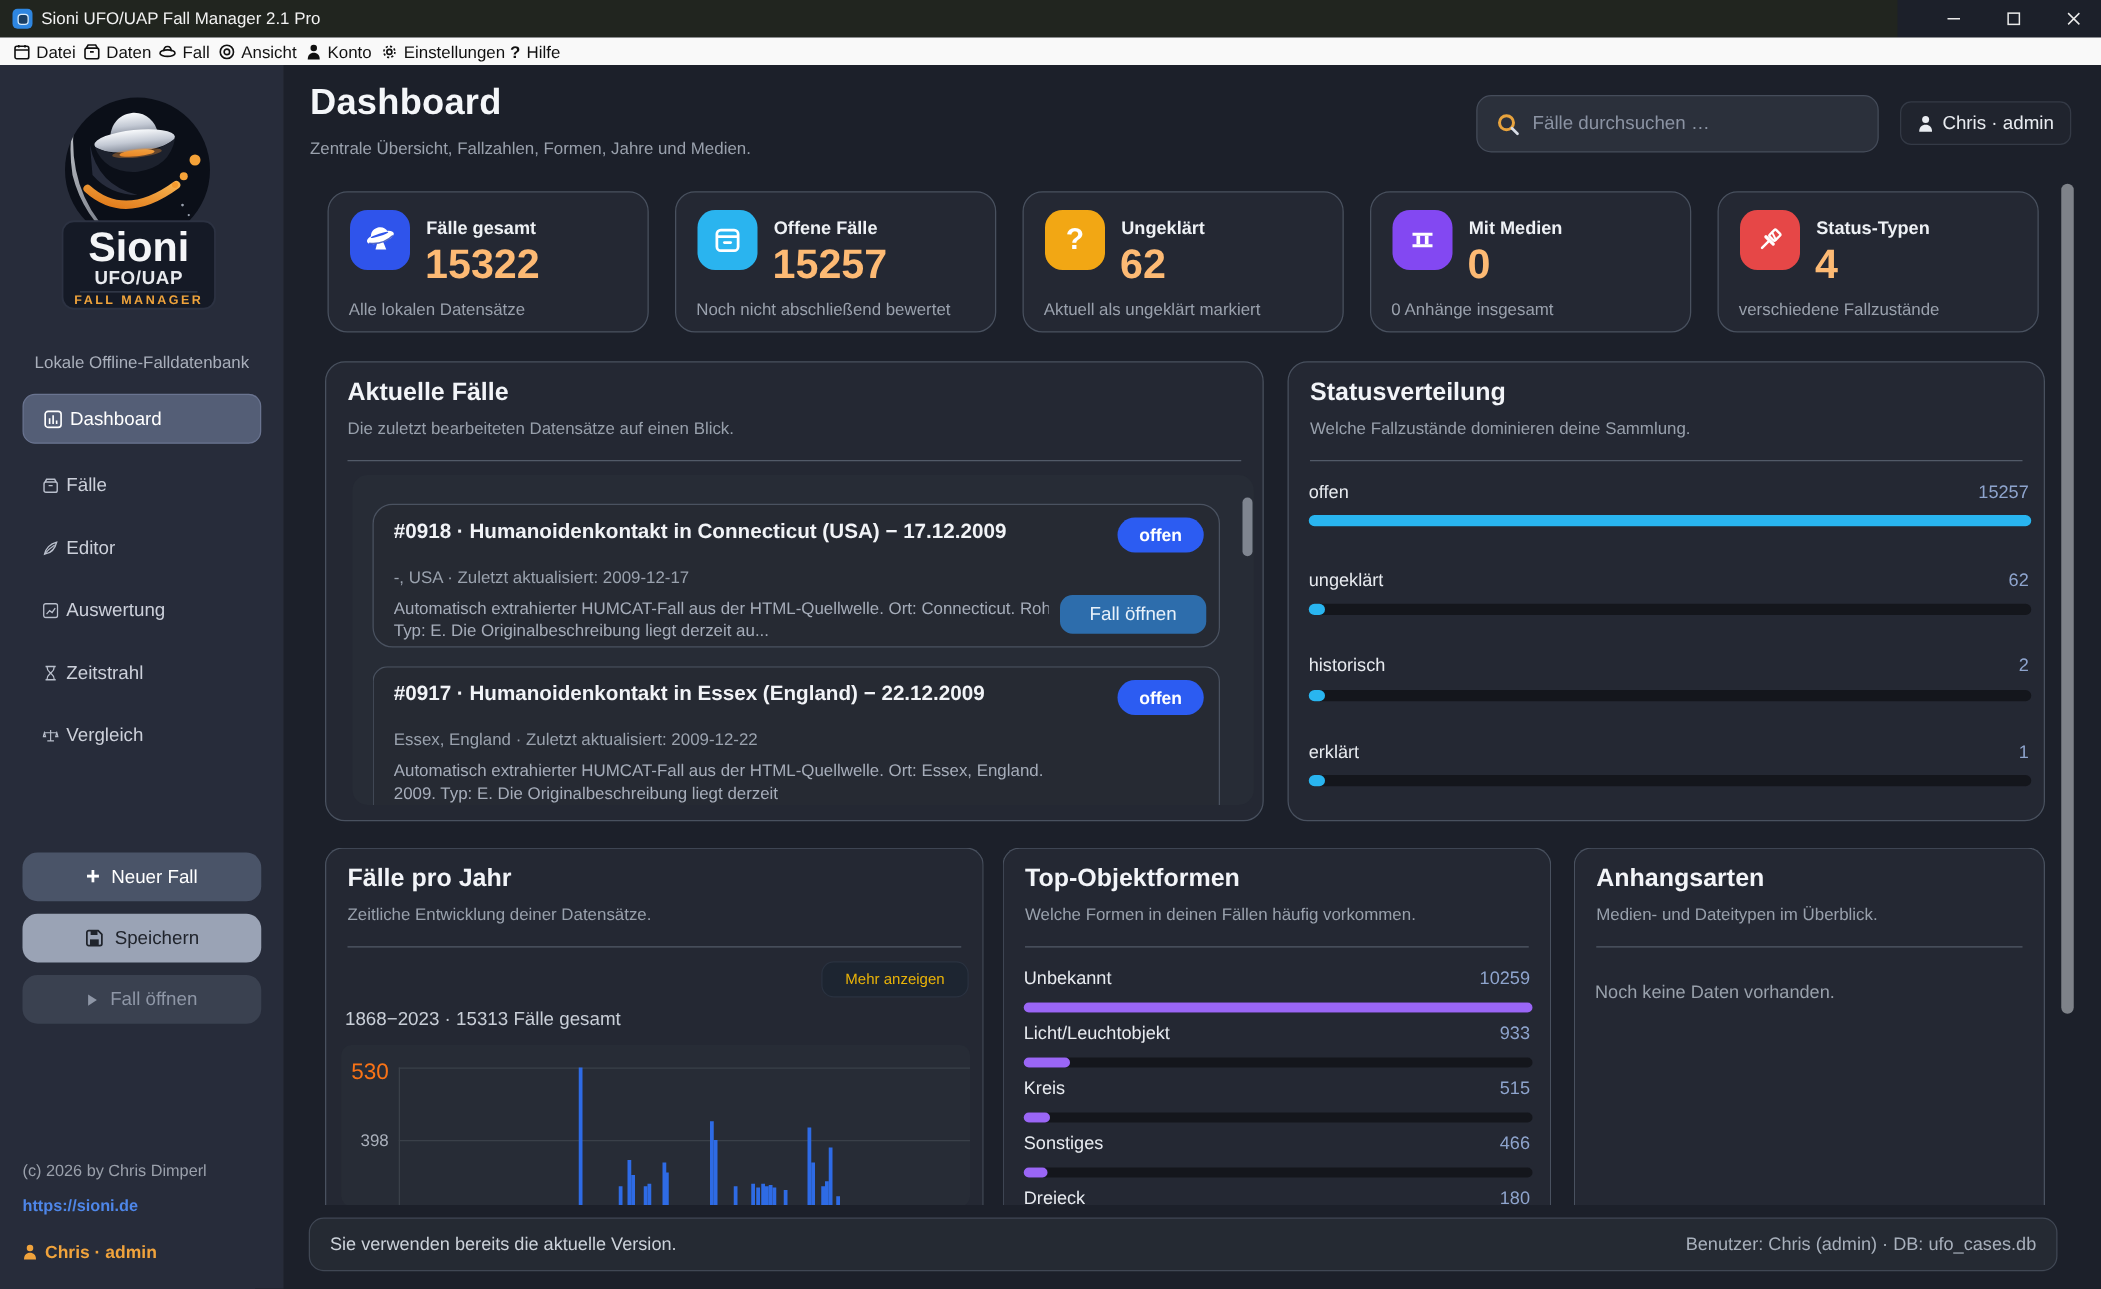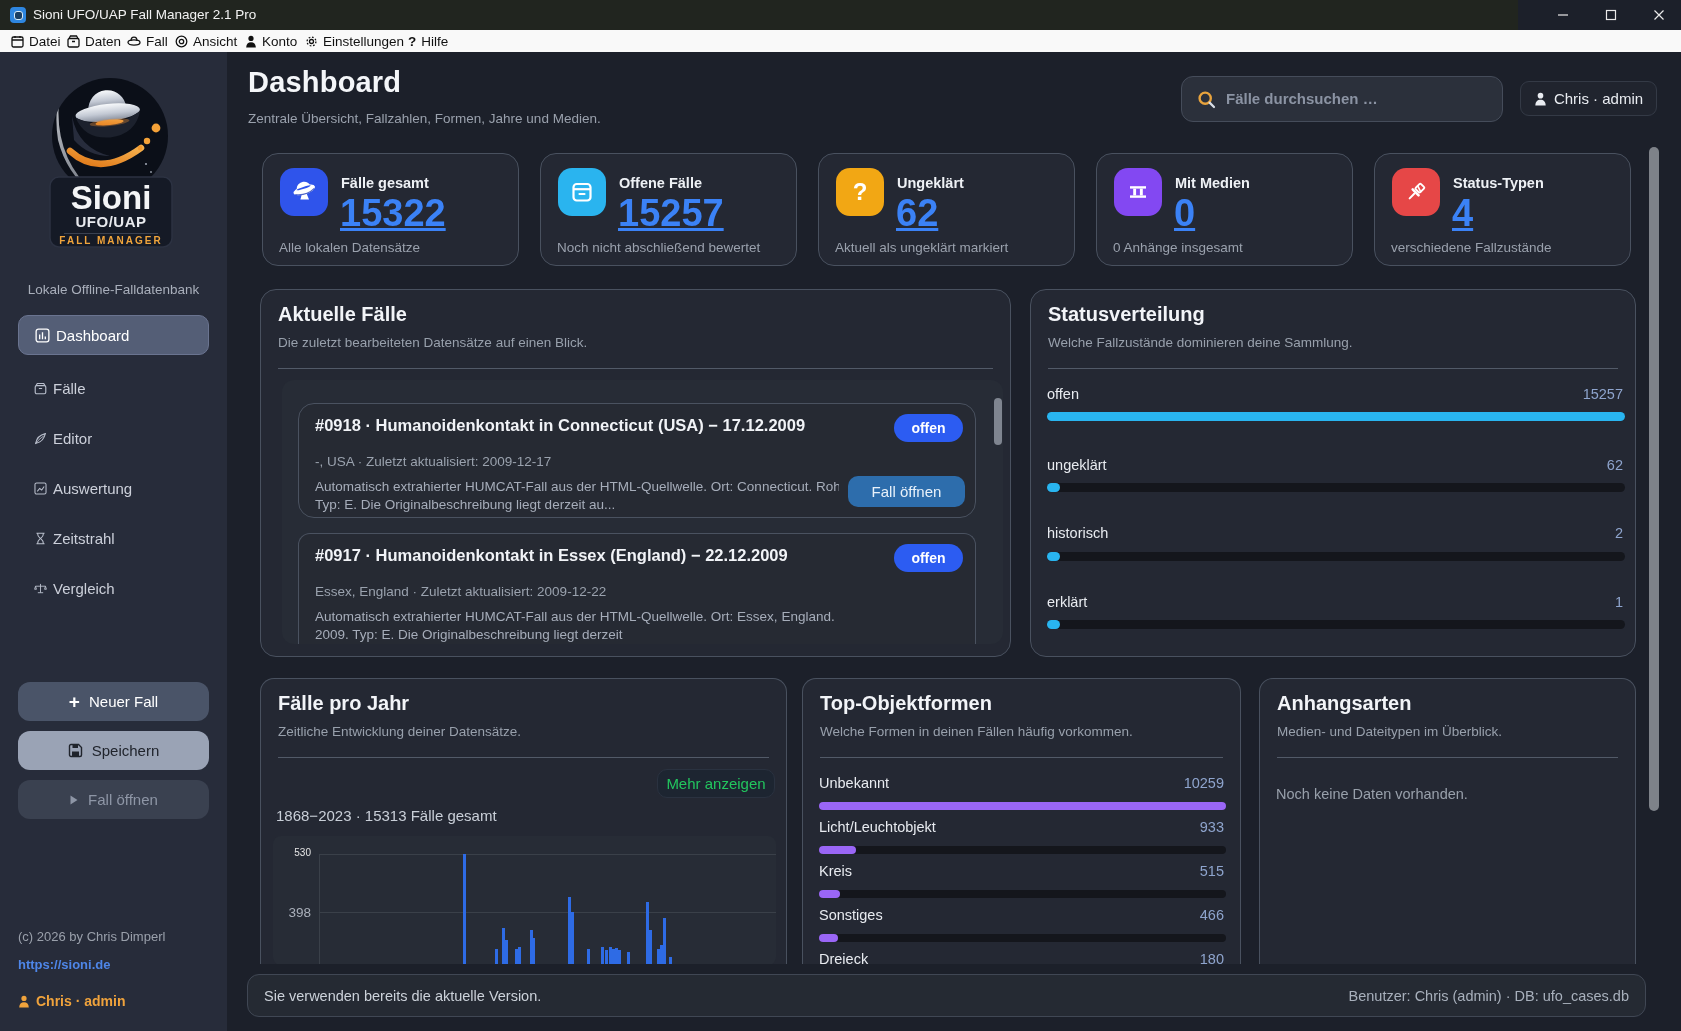--- a/index.html
+++ b/index.html
@@ -35,30 +35,30 @@
   #btn-sp  { top:679px; background:#9aa3b5; color:#20242c; }
   #btn-fo  { top:728px; background:#3a4150; color:#8e96a6; }
   .sfoot { position:absolute; left:18px; font-size:13px; color:#9aa0ab; }
 
   
   #main { position:absolute; left:227px; top:52px; width:1454px; height:979px; background:#1c202a; }
   h1.dash { position:absolute; left:21px; top:14px; color:#f4f6f9; font-size:29px; font-weight:bold; letter-spacing:0.2px; }
   .dashsub { position:absolute; left:21px; top:59px; color:#9aa1ad; font-size:13.5px; }
   #search { position:absolute; left:954px; top:24px; width:322px; height:46px; background:#2b303b;
       border:1px solid #454c5a; border-radius:12px; }
-  #search .ph { position:absolute; left:44px; top:13px; color:#8b93a3; font-size:15px;font-weight:bold; }
+  #search .ph { position:absolute; left:44px; top:13px; color:#8b93a3; font-size:15px; }
   #chip { position:absolute; left:1293px; top:29px; width:137px; height:35px; background:#20242e;
       border:1px solid #343a46; border-radius:9px; display:flex; align-items:center; justify-content:center;
       gap:7px; color:#e9ecf1; font-size:15px; }
 
   .card { position:absolute; background:#242833; border:1px solid #49515f; border-radius:16px; }
   .scard .icon { position:absolute; left:17px; top:14px; width:48px; height:48px; border-radius:14px;
       display:flex; align-items:center; justify-content:center; }
   .scard .t { position:absolute; left:78px; top:21px; font-size:14.5px; font-weight:bold; color:#eef1f5; }
-  .scard .v { position:absolute; left:77px; top:38px; font-size:38px; font-weight:bold; color:#3b82f6;text-decoration:underline; }
+  .scard .v { position:absolute; left:77px; top:38px; font-size:33px; font-weight:bold; color:#fdba74; }
   .scard .d { position:absolute; left:16px; top:86px; font-size:13.5px; color:#9aa1ad; }
 
   .panel h2 { position:absolute; left:17px; top:13px; font-size:20px; font-weight:bold; color:#f2f4f8; }
   .panel .sub { position:absolute; left:17px; top:45px; font-size:13.5px; color:#98a0ac; }
   .panel .div { position:absolute; left:17px; right:17px; top:78px; height:1px; background:#525a68; }
 
   .srow-label { position:absolute; font-size:14.5px; color:#e8ebf0; }
   .srow-val { position:absolute; font-size:14.5px; color:#8ea4cd; text-align:right; }
   .panel .srow-val { }
   .bar { position:absolute; height:9px; border-radius:5px; background:#14161c; }
@@ -343,24 +343,24 @@
     <div class="srow-label" style="left:16px;top:304px;">erklärt</div>
       <div class="srow-val" style="right:12px;top:304px;">1</div>
     <div class="bar" style="left:16px;top:330px;width:578px;">
         <div class="fill" style="width:13px;background:#29b5f0;"></div>
       </div>
   </div>
   <div class="card panel" style="left:33px;top:626px;width:527px;height:286px;overflow:hidden;border-bottom:none;border-radius:14px 14px 0 0;">
     <h2>Fälle pro Jahr</h2>
     <div class="sub">Zeitliche Entwicklung deiner Datensätze.</div>
     <div class="div"></div>
-    <div style="position:absolute;left:396px;top:90px;width:118px;height:29px;background:#1d2531;border:1px solid #2a3240;border-radius:10px;color:#22c55e;font-size:15px;text-align:center;line-height:27px;">Mehr anzeigen</div>
+    <div style="position:absolute;left:396px;top:90px;width:118px;height:29px;background:#1d2531;border:1px solid #2a3240;border-radius:10px;color:#eab308;font-size:12px;text-align:center;line-height:27px;">Mehr anzeigen</div>
     <div style="position:absolute;left:15px;top:128px;font-size:15px;color:#c9cfd8;">1868−2023 · 15313 Fälle gesamt</div>
     <div style="position:absolute;left:12px;top:157px;width:503px;height:129px;background:#272c36;border-radius:8px;overflow:hidden;">
-      <div style="position:absolute;right:465px;top:11px;font-size:10px;color:#e5e5e5;">530</div>
+      <div style="position:absolute;right:465px;top:11px;font-size:18px;color:#f97316;">530</div>
       <div style="position:absolute;right:465px;top:69px;font-size:13.5px;color:#aab0bb;">398</div>
       <div style="position:absolute;left:46px;top:18px;width:457px;height:1px;background:#3a4049;"></div>
       <div style="position:absolute;left:46px;top:76px;width:457px;height:1px;background:#3a4049;"></div>
       <div style="position:absolute;left:46px;top:18px;width:1px;height:111px;background:#3a4049;"></div>
       <div class="pybar" style="left:190px;top:18px;height:131px;"></div>
         <div class="pybar" style="left:222px;top:113px;height:36px;"></div>
         <div class="pybar" style="left:229px;top:92px;height:57px;"></div>
         <div class="pybar" style="left:232px;top:104px;height:45px;"></div>
         <div class="pybar" style="left:242px;top:113px;height:36px;"></div>
         <div class="pybar" style="left:245px;top:111px;height:38px;"></div>

